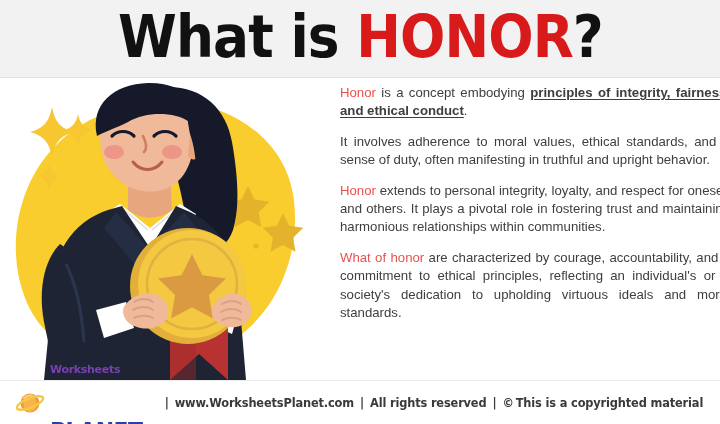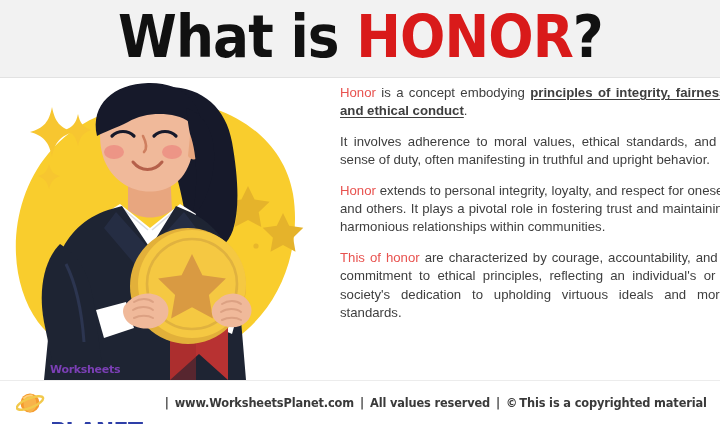--- a/index.html
+++ b/index.html
@@ -260,21 +260,21 @@
     </div>
 
     <div class="textcol">
 
       <p class="para"><span class="kw-red">Honor</span><span> is a concept embodying </span><span class="kw-underline">principles of integrity, fairness, and ethical conduct</span><span>.</span></p>
 
       <p class="para">It involves adherence to moral values, ethical standards, and a sense of duty, often manifesting in truthful and upright behavior.</p>
 
       <p class="para"><span class="kw-red">Honor</span><span> extends to personal integrity, loyalty, and respect for oneself and others. It plays a pivotal role in fostering trust and maintaining harmonious relationships within communities.</span></p>
 
-      <p class="para"><span class="kw-red">This of honor</span><span> are characterized by courage, accountability, and a commitment to ethical principles, reflecting an individual's or a society's dedication to upholding virtuous ideals and moral standards.</span></p>
+      <p class="para"><span class="kw-red">What of honor</span><span> are characterized by courage, accountability, and a commitment to ethical principles, reflecting an individual's or a society's dedication to upholding virtuous ideals and moral standards.</span></p>
 
     </div>
   </div>
 
   <div class="footer">
 
     <div class="logo">
       <svg class="logo-mark" width="30" height="26" viewBox="0 0 30 26" xmlns="http://www.w3.org/2000/svg">
         <circle cx="14" cy="13" r="9.5" fill="#f59a2e"></circle>
         <path d="M14 4.5 A9.5 9.5 0 0 1 14 22.5 A9.5 9.5 0 0 1 14 4.5 Z" fill="#f8b34a"></path>
@@ -284,21 +284,21 @@
       <span class="logo-words">
         <span class="logo-top">Worksheets</span>
         <span class="logo-bottom">PLANET</span>
       </span>
     </div>
 
     <div class="footer-text">
       <span class="sep">|</span>
       <span>www.WorksheetsPlanet.com</span>
       <span class="sep">|</span>
-      <span>All values reserved</span>
+      <span>All rights reserved</span>
       <span class="sep">|</span>
       <span class="copy-glyph">©</span>
       <span>This is a copyrighted material</span>
     </div>
 
   </div>
 
 </div>
 
 </body></html>

